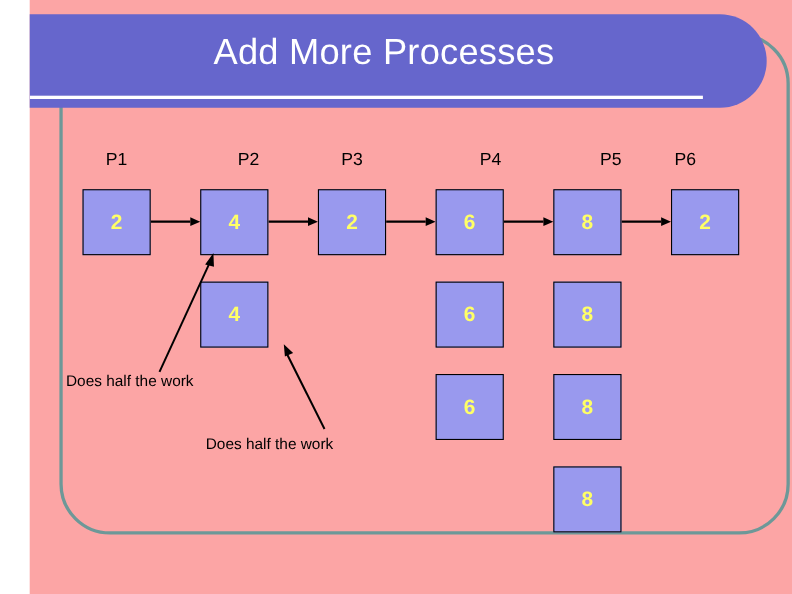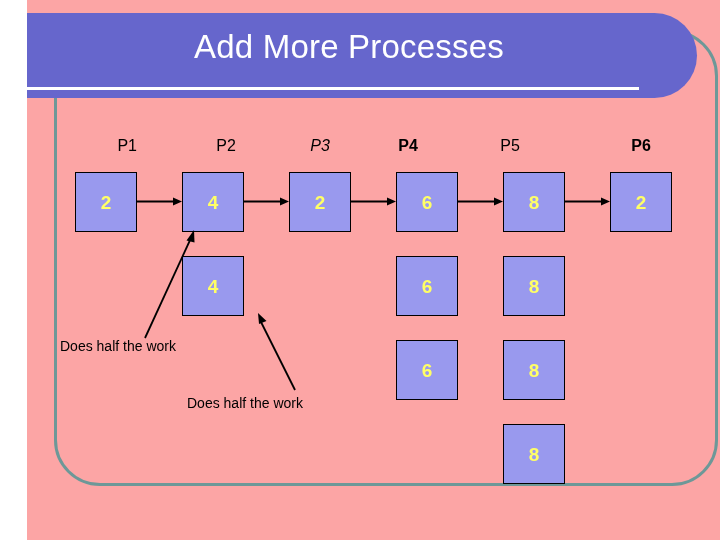--- a/index.html
+++ b/index.html
@@ -120,26 +120,26 @@
 
 <div id="slide">
 
   <div class="frame-border"></div>
 
   <div class="title-banner">
     <div class="title-text">Add More Processes</div>
     <div class="title-rule"></div>
   </div>
 
-  <div class="col-label" style="left:48px;text-align:right;">P1</div>
+  <div class="col-label" style="left:48px;">P1</div>
   <div class="col-label" style="left:168px;">P2</div>
-  <div class="col-label" style="left:262px;font-style:italic;">P3</div>
-  <div class="col-label" style="left:350px;font-weight:bold;">P4</div>
-  <div class="col-label" style="left:452px;">P5</div>
-  <div class="col-label" style="left:583px;font-weight:bold;">P6</div>
+  <div class="col-label" style="left:262px;">P3</div>
+  <div class="col-label" style="left:388px;">P4</div>
+  <div class="col-label" style="left:476px;text-align:right;">P5</div>
+  <div class="col-label" style="left:565px;">P6</div>
 
   <div class="pbox" style="left:48px;  top:172px;">2</div>
   <div class="pbox" style="left:155px; top:172px;">4</div>
   <div class="pbox" style="left:262px; top:172px;">2</div>
   <div class="pbox" style="left:369px; top:172px;">6</div>
   <div class="pbox" style="left:476px; top:172px;">8</div>
   <div class="pbox" style="left:583px; top:172px;">2</div>
 
   <div class="h-arrow" style="left:110px; width:45px;">
     <svg width="45" height="9" viewBox="0 0 45 9">

